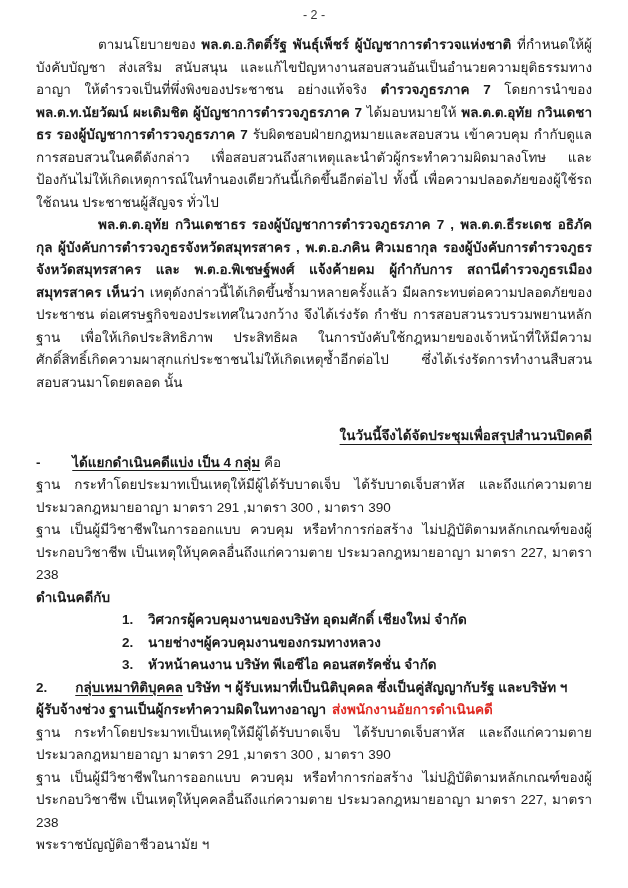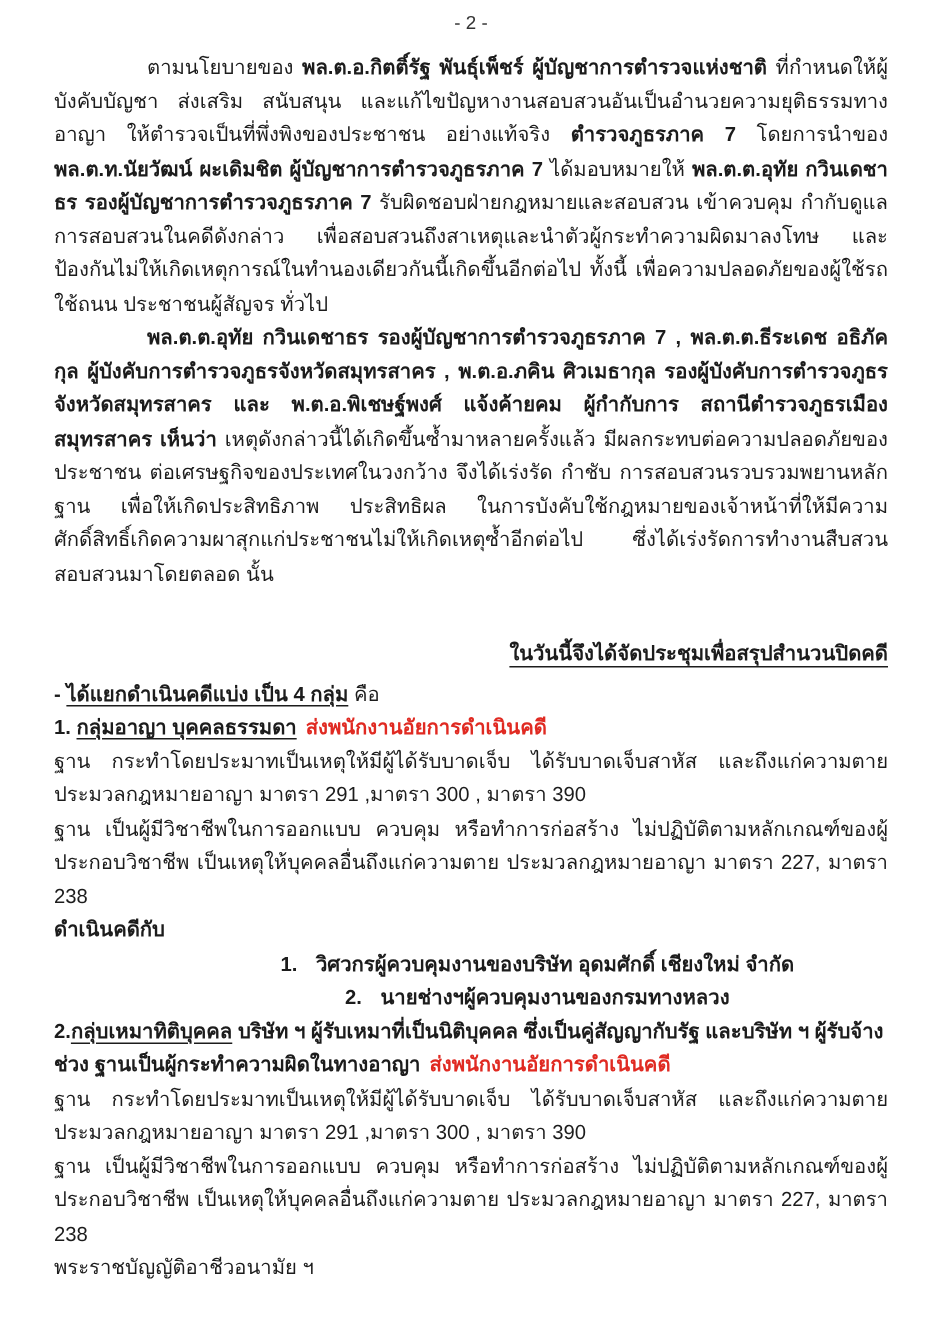--- a/index.html
+++ b/index.html
@@ -13,65 +13,65 @@
     font-family:"Liberation Sans", sans-serif;
     font-size:13.5px;
     line-height:22.5px;
     text-align:justify;
     overflow:hidden;
   }
   .page-number{text-align:center;font-size:12.5px;line-height:18px;margin-bottom:10px;color:#333;}
   p{margin:0;}
   .indent{text-indent:62px;}
   .b{font-weight:bold;}
-  .u{text-decoration:underline;text-underline-offset:3px;}
+  .u{text-decoration:underline;text-underline-offset:3px;margin-left:28px;}
   .red{color:var(--accent-red,#e02a22);font-weight:bold;margin-left:6px;}
   .run-bold{font-weight:bold;}
   .run-normal{font-weight:normal;}
   .center-heading{
     text-align:right;font-weight:bold;
     text-decoration:underline;text-underline-offset:4px;
     margin-top:31px;
   }
   .center-subheading{text-align:center;font-weight:bold;margin-top:7px;}
   .split-line{margin-top:4px;text-align:left;}
   .group-heading{text-align:left;}
   .charge{text-align:justify;}
   .label{font-weight:bold;}
-  ol.dlist{list-style:none;margin:0;padding:0 0 0 86px;text-align:center;}
+  ol.dlist{list-style:none;margin:0;padding:0 0 0 86px;text-align:left;}
   ol.dlist li{margin:0;}
   ol.dlist .num{display:inline-block;min-width:16px;font-weight:bold;margin-right:10px;}
   .bold-list .txt{font-weight:bold;}
 </style>
 </head>
 <body>
 
 <div class="page">
 
   <div class="page-number">- 2 -</div>
 
   <p class="indent"><span class="run-normal">ตามนโยบายของ </span><span class="run-bold">พล.ต.อ.กิตติ์รัฐ พันธุ์เพ็ชร์ ผู้บัญชาการตำรวจแห่งชาติ </span><span class="run-normal">ที่กำหนดให้ผู้บังคับบัญชา ส่งเสริม สนับสนุน และแก้ไขปัญหางานสอบสวนอันเป็นอำนวยความยุติธรรมทางอาญา ให้ตำรวจเป็นที่พึ่งพิงของประชาชน อย่างแท้จริง </span><span class="run-bold">ตำรวจภูธรภาค 7 </span><span class="run-normal">โดยการนำของ </span><span class="run-bold">พล.ต.ท.นัยวัฒน์ ผะเดิมชิต ผู้บัญชาการตำรวจภูธรภาค 7 </span><span class="run-normal">ได้มอบหมายให้ </span><span class="run-bold">พล.ต.ต.อุทัย กวินเดชาธร รองผู้บัญชาการตำรวจภูธรภาค 7 </span><span class="run-normal">รับผิดชอบฝ่ายกฎหมายและสอบสวน เข้าควบคุม กำกับดูแลการสอบสวนในคดีดังกล่าว เพื่อสอบสวนถึงสาเหตุและนำตัวผู้กระทำความผิดมาลงโทษ และป้องกันไม่ให้เกิดเหตุการณ์ในทำนองเดียวกันนี้เกิดขึ้นอีกต่อไป ทั้งนี้ เพื่อความปลอดภัยของผู้ใช้รถใช้ถนน ประชาชนผู้สัญจร ทั่วไป</span></p>
 
   <p class="indent"><span class="run-bold">พล.ต.ต.อุทัย กวินเดชาธร รองผู้บัญชาการตำรวจภูธรภาค 7 , พล.ต.ต.ธีระเดช อธิภัคกุล ผู้บังคับการตำรวจภูธรจังหวัดสมุทรสาคร , พ.ต.อ.ภคิน ศิวเมธากุล รองผู้บังคับการตำรวจภูธรจังหวัดสมุทรสาคร และ พ.ต.อ.พิเชษฐ์พงศ์ แจ้งค้ายคม ผู้กำกับการ สถานีตำรวจภูธรเมืองสมุทรสาคร เห็นว่า </span><span class="run-normal">เหตุดังกล่าวนี้ได้เกิดขึ้นซ้ำมาหลายครั้งแล้ว มีผลกระทบต่อความปลอดภัยของประชาชน ต่อเศรษฐกิจของประเทศในวงกว้าง จึงได้เร่งรัด กำชับ การสอบสวนรวบรวมพยานหลักฐาน เพื่อให้เกิดประสิทธิภาพ ประสิทธิผล ในการบังคับใช้กฎหมายของเจ้าหน้าที่ให้มีความศักดิ์สิทธิ์เกิดความผาสุกแก่ประชาชนไม่ให้เกิดเหตุซ้ำอีกต่อไป ซึ่งได้เร่งรัดการทำงานสืบสวนสอบสวนมาโดยตลอด นั้น</span></p>
 
   <div class="center-heading">ในวันนี้จึงได้จัดประชุมเพื่อสรุปสำนวนปิดคดี</div>
 
 
   <div class="split-line"><span class="b">- </span><span class="b u">ได้แยกดำเนินคดีแบ่ง เป็น 4 กลุ่ม</span><span> คือ</span></div>
 
-  <div class="group-heading"><span class="b">1. </span><span class="b u">กลุ่มอาญา บุคคลธรรมดา</span><span class="red">ส่งพนักงานอัยการดำเนินคดี</span></div>
 
   <p class="charge">ฐาน กระทำโดยประมาทเป็นเหตุให้มีผู้ได้รับบาดเจ็บ ได้รับบาดเจ็บสาหัส และถึงแก่ความตาย ประมวลกฎหมายอาญา มาตรา 291 ,มาตรา 300 , มาตรา 390</p>
   <p class="charge">ฐาน เป็นผู้มีวิชาชีพในการออกแบบ ควบคุม หรือทำการก่อสร้าง ไม่ปฏิบัติตามหลักเกณฑ์ของผู้ประกอบวิชาชีพ เป็นเหตุให้บุคคลอื่นถึงแก่ความตาย ประมวลกฎหมายอาญา มาตรา 227, มาตรา 238</p>
 
   <p class="label">ดำเนินคดีกับ</p>
 
   <ol class="dlist bold-list">
       <li><span class="num">1.</span><span class="txt">วิศวกรผู้ควบคุมงานของบริษัท อุดมศักดิ์ เชียงใหม่ จำกัด</span></li>
       <li><span class="num">2.</span><span class="txt">นายช่างฯผู้ควบคุมงานของกรมทางหลวง</span></li>
+      <li><span class="num">3.</span><span class="txt">หัวหน้าคนงาน บริษัท พีเอซีไอ คอนสตรัคชั่น จำกัด</span></li>
     </ol>
 
   <div class="group-heading"><span class="b">2.</span><span class="b u">กลุ่บเหมาทิติบุคคล</span><span class="b"> บริษัท ฯ ผู้รับเหมาที่เป็นนิติบุคคล ซึ่งเป็นคู่สัญญากับรัฐ และบริษัท ฯ ผู้รับจ้างช่วง ฐานเป็นผู้กระทำความผิดในทางอาญา</span><span class="red">ส่งพนักงานอัยการดำเนินคดี</span></div>
 
   <p class="charge">ฐาน กระทำโดยประมาทเป็นเหตุให้มีผู้ได้รับบาดเจ็บ ได้รับบาดเจ็บสาหัส และถึงแก่ความตาย ประมวลกฎหมายอาญา มาตรา 291 ,มาตรา 300 , มาตรา 390</p>
   <p class="charge">ฐาน เป็นผู้มีวิชาชีพในการออกแบบ ควบคุม หรือทำการก่อสร้าง ไม่ปฏิบัติตามหลักเกณฑ์ของผู้ประกอบวิชาชีพ เป็นเหตุให้บุคคลอื่นถึงแก่ความตาย ประมวลกฎหมายอาญา มาตรา 227, มาตรา 238</p>
   <p class="charge">พระราชบัญญัติอาชีวอนามัย ฯ</p>
 
 </div>
 

